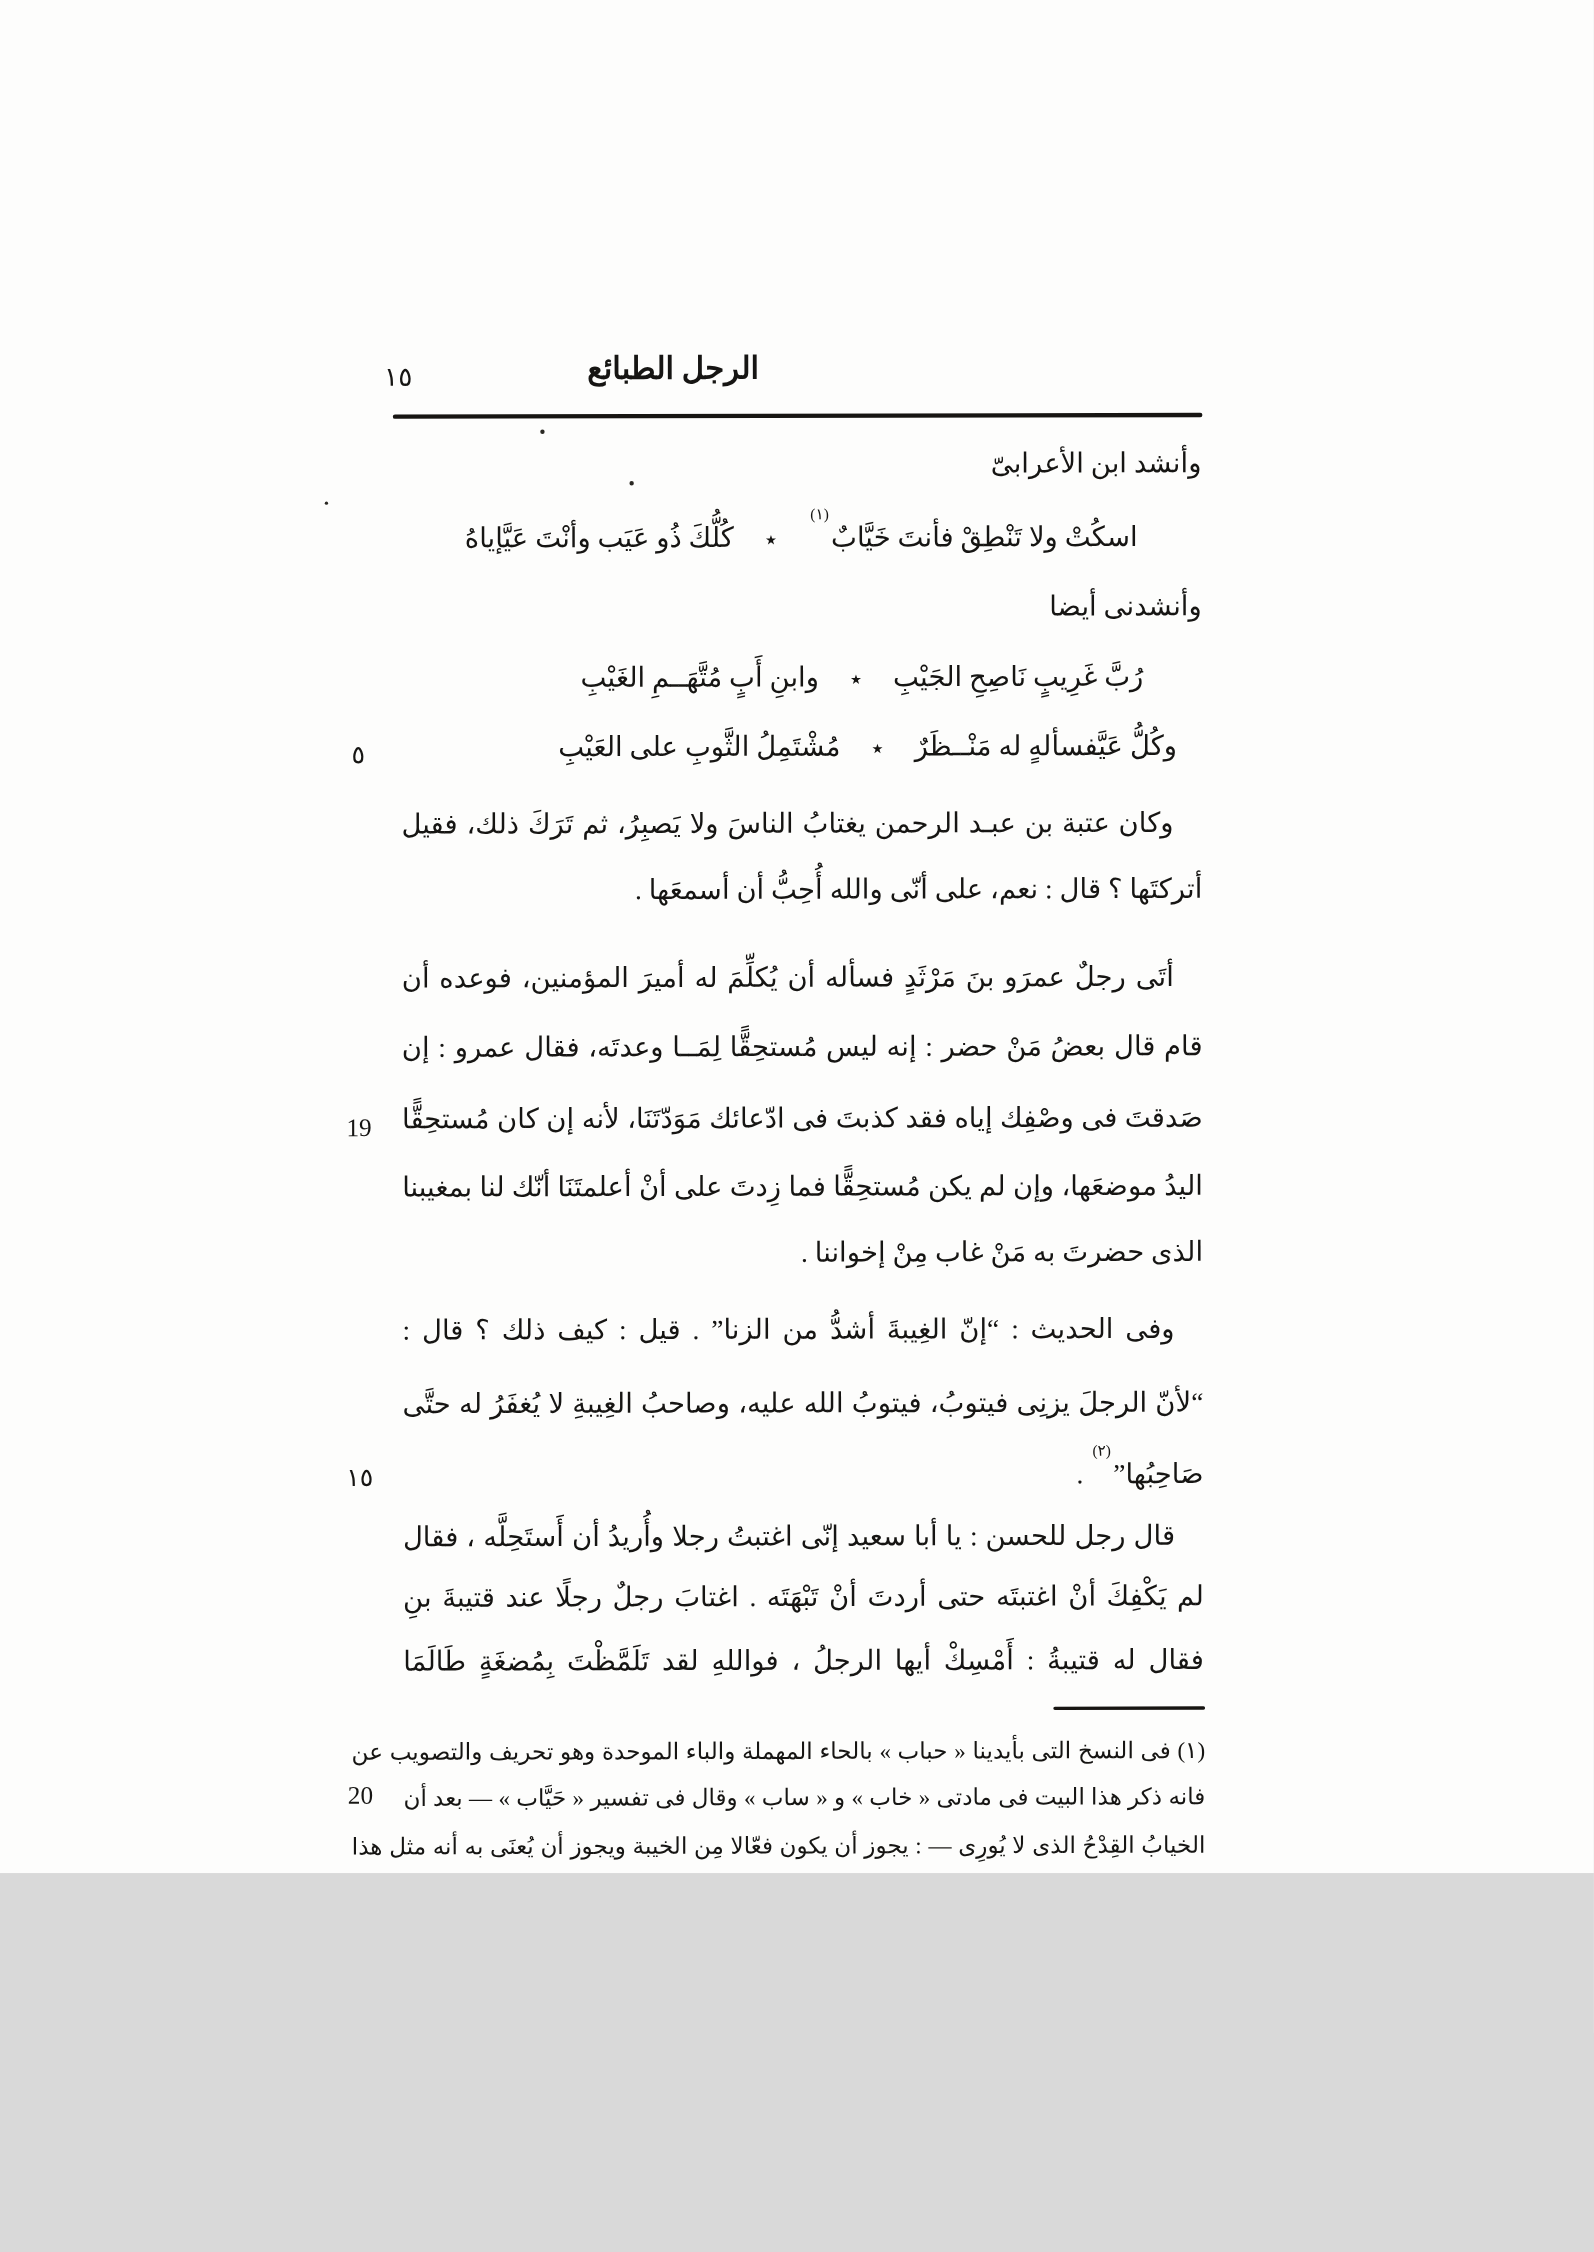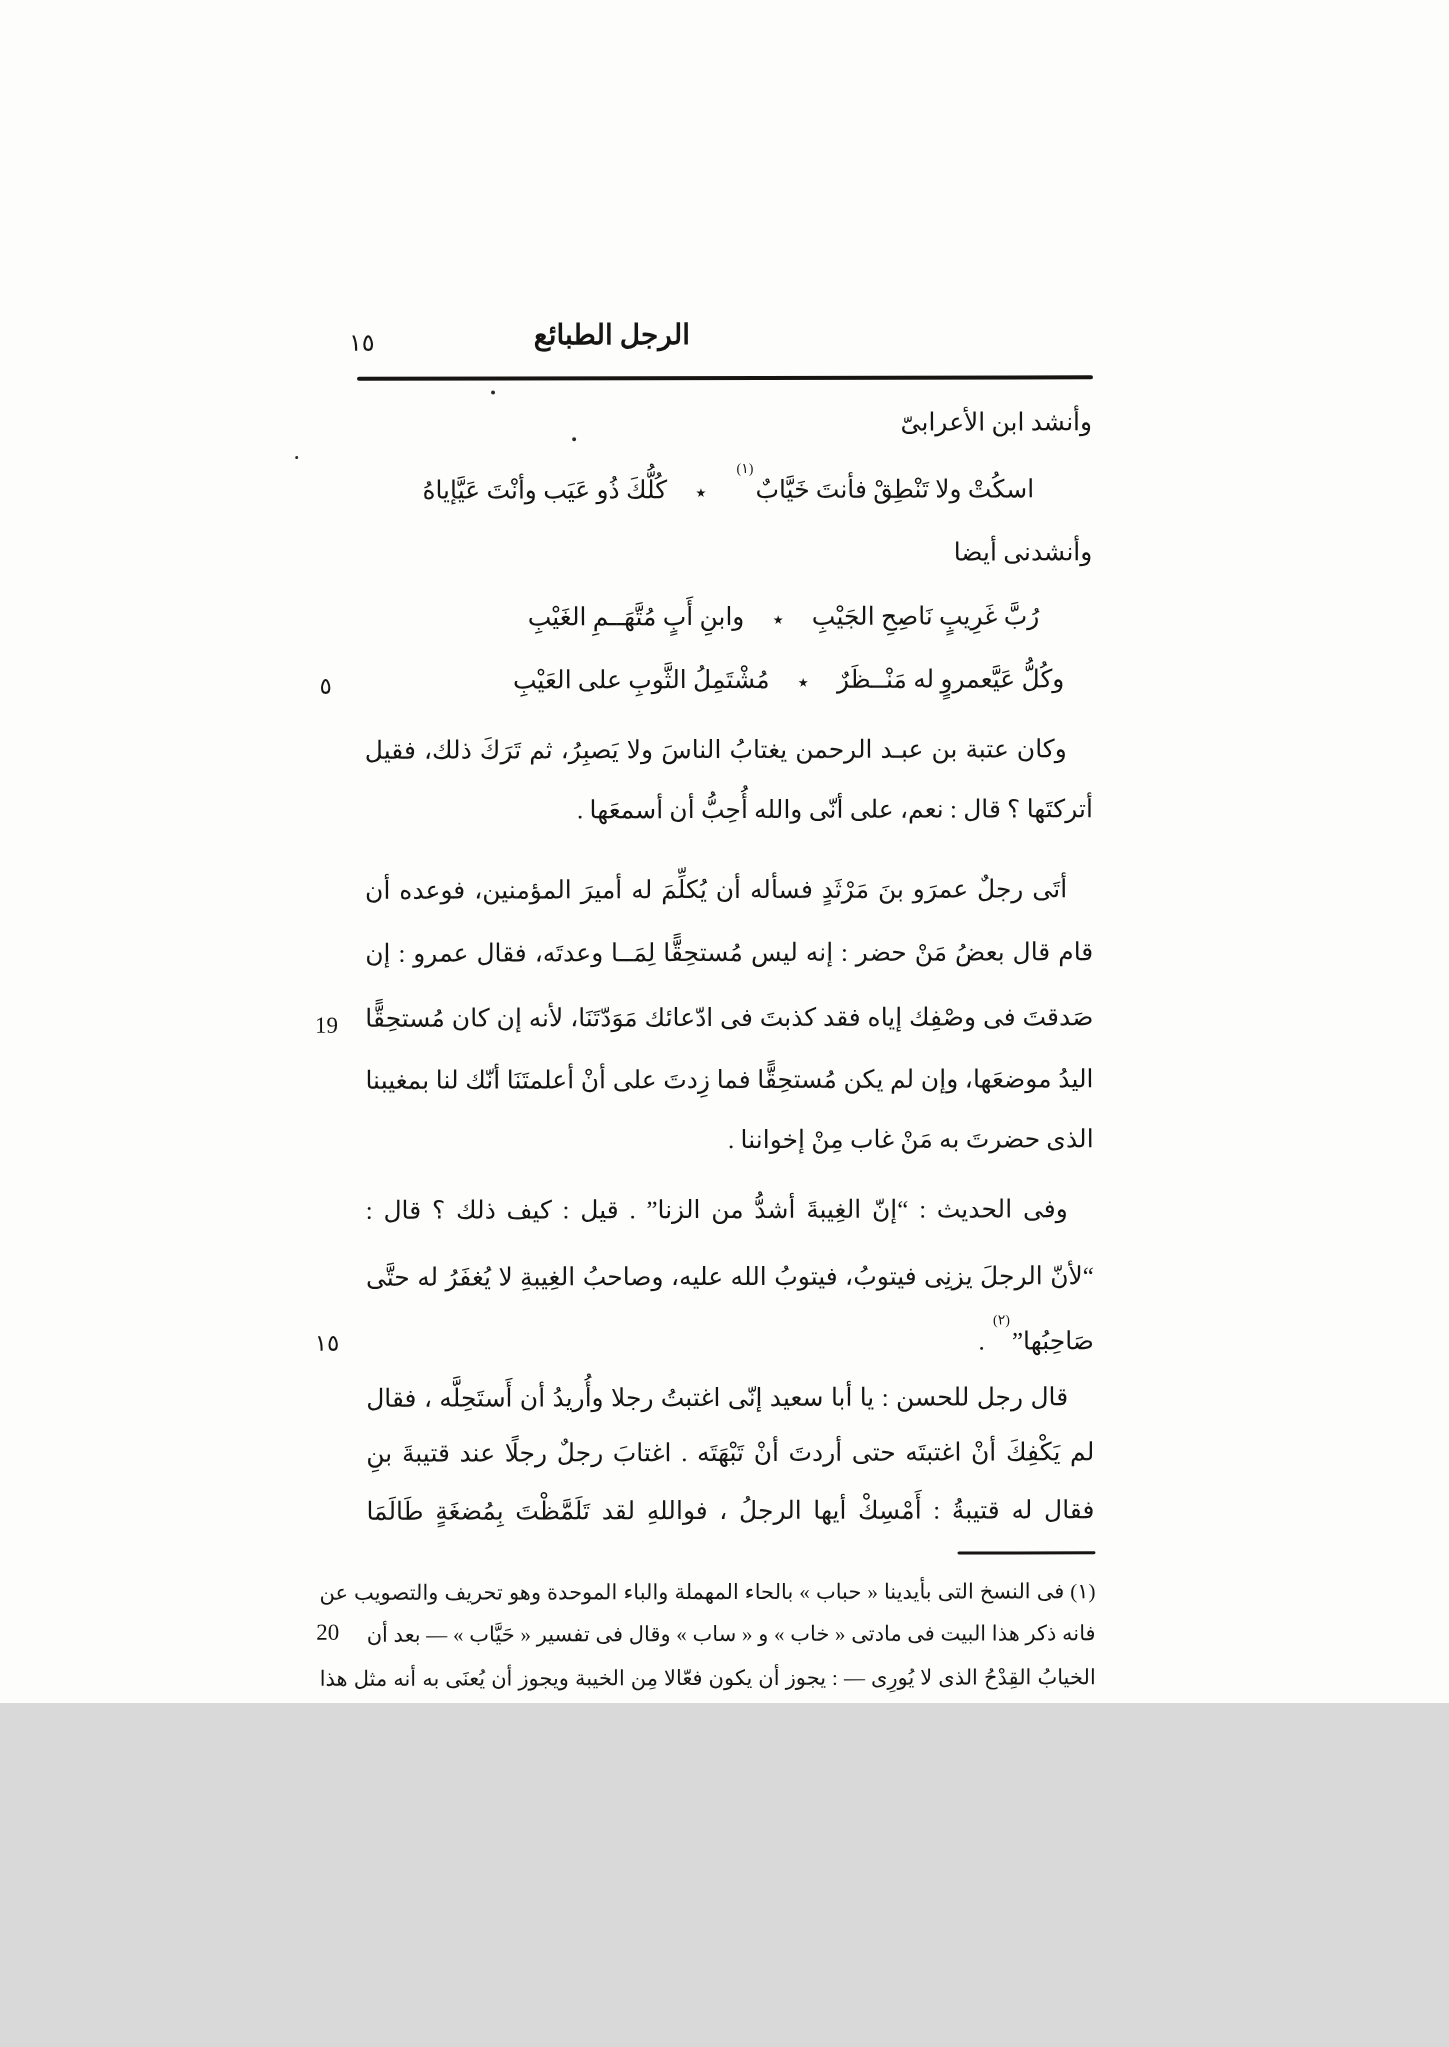--- a/index.html
+++ b/index.html
@@ -77,21 +77,21 @@
 
     <div class="line rightal" style="top:524px">وأنشدنى أيضا</div>
 
     <div class="line verse v2" style="top:588px">
       <span>رُبَّ غَرِيبٍ نَاصِحِ الجَيْبِ</span>
       <span class="star">٭</span>
       <span>وابنِ أَبٍ مُتَّهَــمِ الغَيْبِ</span>
     </div>
 
     <div class="line verse v3" style="top:651px">
-      <span>وكُلُّ عَيَّعمروٍ له مَنْــظَرٌ</span>
+      <span>وكُلُّ عَيَّفسألهٍ له مَنْــظَرٌ</span>
       <span class="star">٭</span>
       <span>مُشْتَمِلُ الثَّوبِ على العَيْبِ</span>
     </div>
 
     <div class="line fill start" style="top:721px">وكان عتبة بن عبـد الرحمن يغتابُ الناسَ ولا يَصبِرُ، ثم تَرَكَ ذلك، فقيل له :</div>
     <div class="line rightal" style="top:781px">أتركتَها ؟ قال : نعم، على أنّى والله أُحِبُّ أن أسمعَها .</div>
 
     <div class="line fill start" style="top:861px">أتَى رجلٌ عمرَو بنَ مَرْثَدٍ فسأله أن يُكلِّمَ له أميرَ المؤمنين، فوعده أن يفعلَ، فلما</div>
     <div class="line fill" style="top:924px">قام قال بعضُ مَنْ حضر : إنه ليس مُستحِقًّا لِمَــا وعدتَه، فقال عمرو : إن كنتَ</div>
     <div class="line fill" style="top:989px">صَدقتَ فى وصْفِك إياه فقد كذبتَ فى ادّعائك مَوَدّتَنَا، لأنه إن كان مُستحِقًّا كانت</div>

